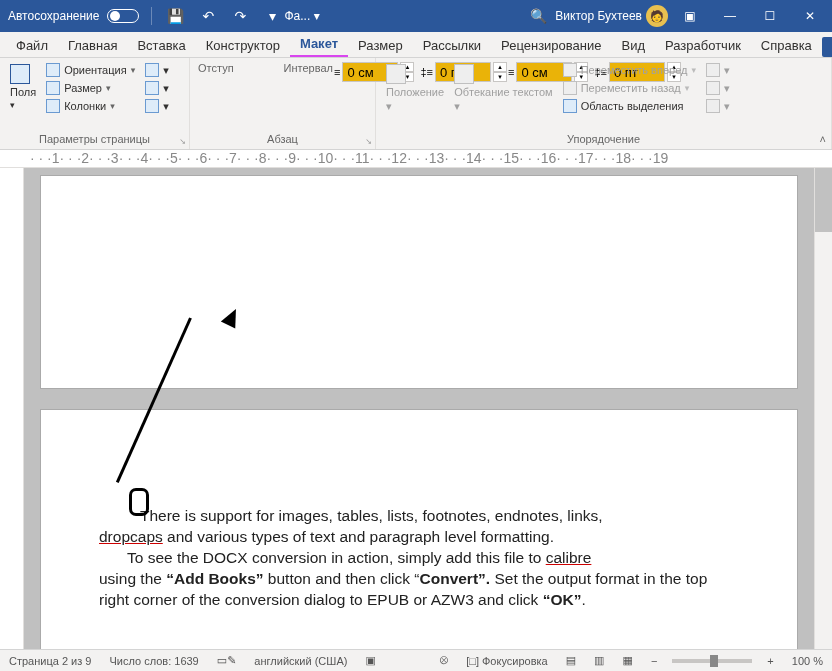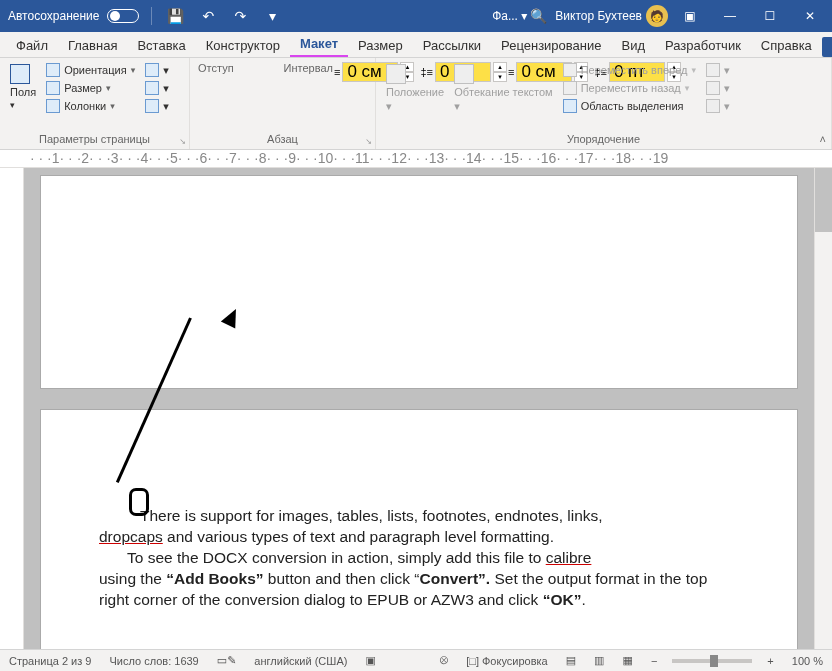--- a/index.html
+++ b/index.html
@@ -3,21 +3,21 @@
 <meta charset="utf-8">
 <style>
 * { box-sizing: border-box; margin: 0; padding: 0; font-family: "Segoe UI", sans-serif; }
 body { width: 832px; height: 671px; background: #fff; overflow: hidden; position: relative; }
 .titlebar { height: 32px; background: #2b579a; display: flex; align-items: center; color: #fff; font-size: 12px; }
 .titlebar .left { display: flex; align-items: center; padding-left: 8px; gap: 8px; }
 .titlebar .toggle { width: 32px; height: 14px; border: 1px solid #fff; border-radius: 8px; position: relative; }
 .titlebar .toggle::after { content: ""; position: absolute; width: 10px; height: 10px; background: #fff; border-radius: 50%; top: 1px; left: 2px; }
 .titlebar .tb-btn { width: 24px; height: 24px; display: flex; align-items: center; justify-content: center; cursor: pointer; font-size: 14px; }
 .titlebar .sep { width: 1px; height: 18px; background: rgba(255,255,255,0.3); margin: 0 4px; }
-.titlebar .center { flex: 1; text-align: right; font-size: 12px; }
+.titlebar .center { flex: 1; text-align: left; font-size: 12px; }
 .titlebar .right { display: flex; align-items: center; gap: 4px; padding-right: 4px; }
 .titlebar .avatar { width: 22px; height: 22px; border-radius: 50%; background: #e8c050; display: inline-flex; align-items: center; justify-content: center; font-size: 11px; }
 .titlebar .winbtn { width: 36px; height: 32px; display: flex; align-items: center; justify-content: center; font-size: 12px; cursor: pointer; }
 .tabbar { height: 26px; background: #f3f2f1; border-bottom: 1px solid #d4d4d4; display: flex; align-items: end; padding: 0 6px; font-size: 13px; }
 .tabbar .tab { padding: 4px 10px; cursor: pointer; color: #323130; }
 .tabbar .tab.active { color: #2b579a; border-bottom: 2px solid #d946ef; font-weight: 700; }
 .tabbar .spacer { flex: 1; }
 .tabbar .share { background: #2b579a; color: #fff; padding: 3px 10px; border-radius: 2px; font-size: 12px; cursor: pointer; display: flex; align-items: center; gap: 4px; }
 .ribbon { height: 92px; background: #f3f2f1; border-bottom: 1px solid #d4d4d4; display: flex; position: relative; }
 .rgroup { border-right: 1px solid #e1dfdd; padding: 4px 8px 2px 8px; display: flex; flex-direction: column; justify-content: space-between; }
@@ -28,21 +28,21 @@
 .bigbtn { display: flex; flex-direction: column; align-items: flex-start; gap: 2px; font-size: 11px; cursor: pointer; color: #323130; padding: 2px; }
 .bigbtn .ico { width: 20px; height: 20px; background: #deecf9; border: 1px solid #2b579a; }
 .smallstack { display: flex; flex-direction: column; gap: 2px; }
 .smallbtn { display: flex; align-items: center; gap: 4px; font-size: 11px; cursor: pointer; color: #323130; padding: 1px 2px; }
 .smallbtn.dis { color: #a0a0a0; }
 .smallbtn .ico { width: 14px; height: 14px; background: #deecf9; border: 1px solid #6a9ad1; }
 .smallbtn.dis .ico { border-color: #c0c0c0; background: #eee; }
 .dd::after { content: " ▾"; font-size: 9px; color: #666; }
 .smallbtn.dis.dd::after { color: #bbb; }
 .spinpair { display: flex; align-items: center; gap: 2px; font-size: 11px; }
-.spinpair input { width: 56px; height: 20px; font-size: 17px; padding: 0 4px; border: 1px solid #c8c6c4; background: #fde047; }
+.spinpair input { width: 56px; height: 20px; font-size: 13px; padding: 0 4px; border: 1px solid #c8c6c4; background: #eab308; }
 .spinpair .arrows { display: flex; flex-direction: column; }
 .spinpair .arrows span { width: 14px; height: 10px; font-size: 7px; border: 1px solid #c8c6c4; background: #fff; line-height: 8px; text-align: center; cursor: pointer; }
 .ruler-h { height: 18px; background: #fff; border-bottom: 1px solid #e1dfdd; font-size: 14px; color: #888; padding-left: 30px; letter-spacing: 0; white-space: nowrap; overflow: hidden; }
 .docarea { position: absolute; top: 168px; bottom: 22px; left: 0; right: 0; background: #f97316; display: flex; }
 .ruler-v { width: 24px; background: #fff; border-right: 1px solid #e1dfdd; }
 .pageport { flex: 1; overflow: hidden; position: relative; background: #c0c0c0; }
 .page { background: #fff; width: 756px; margin: 8px auto; box-shadow: 0 0 0 1px #aaa; position: relative; }
 .page1 { height: 212px; }
 .gap { height: 6px; }
 .page2 { height: 260px; padding: 96px 58px 10px 58px; font-size: 15.5px; color: #222; line-height: 1.35; }

